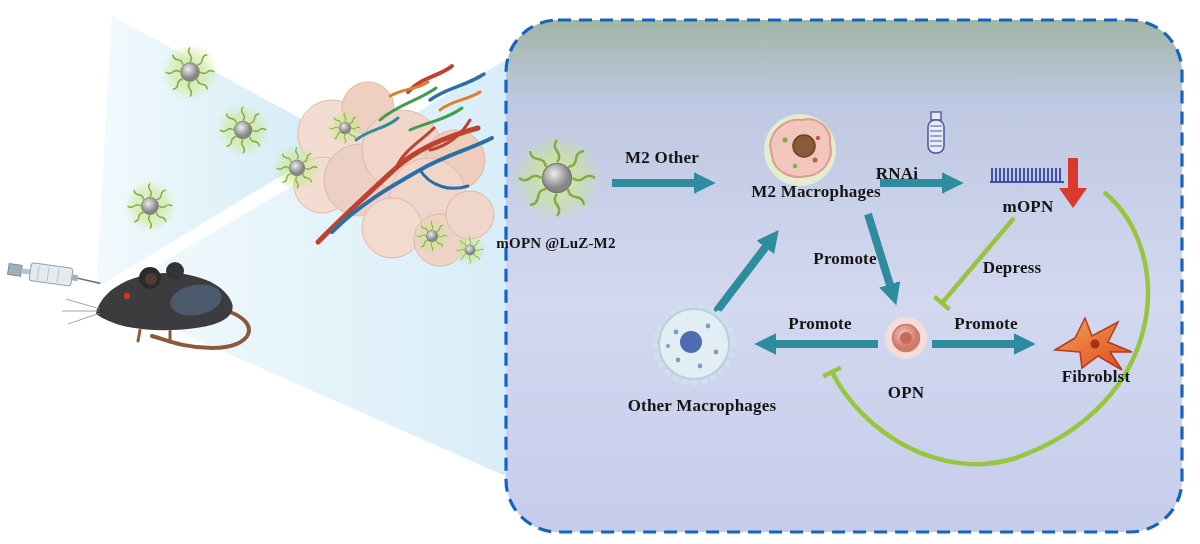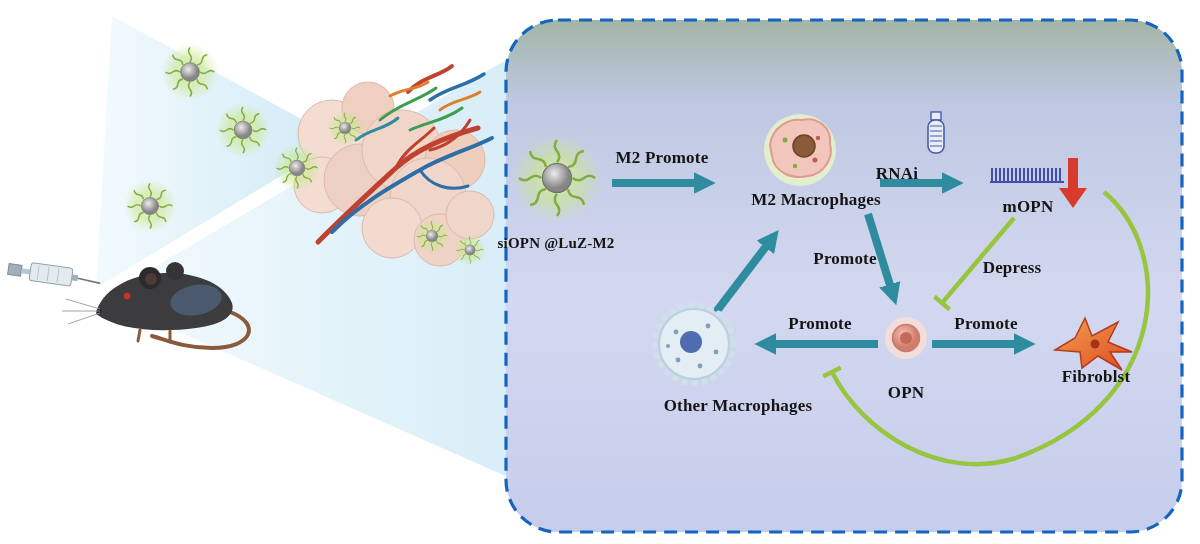--- a/index.html
+++ b/index.html
@@ -205,25 +205,25 @@
       <circle cx="-3" cy="-2" r="11" fill="#4f6cb0" stroke="#3c56930" stroke-width="1"></circle>
     </g>
 
     <g>
       <polygon points="1055,350 1075,338 1085,318 1092,336 1118,322 1108,342 1132,352 1110,352 1122,370 1098,356 1082,368 1080,352" fill="url(#fibGrad)" stroke="#b53a1d" stroke-width="1.5"></polygon>
       <circle cx="1095" cy="344" r="4.5" fill="#a83215"></circle>
     </g>
   </g>
 </svg>
 
-<div class="lbl small" style="left:556px;top:243px;">siOPN @LuZ-M2</div>
-<div class="lbl" style="left:662px;top:158px;">M2 Promote</div>
-<div class="lbl" style="left:816px;top:200px;text-align:right;">M2 Macrophages</div>
+<div class="lbl small" style="left:556px;top:243px;">mOPN @LuZ-M2</div>
+<div class="lbl" style="left:662px;top:158px;">M2 Other</div>
+<div class="lbl" style="left:816px;top:192px;text-align:right;">M2 Macrophages</div>
 <div class="lbl" style="left:897px;top:174px;">RNAi</div>
 <div class="lbl" style="left:1028px;top:199px;margin-top:8px;">mOPN</div>
 <div class="lbl" style="left:845px;top:259px;">Promote</div>
 <div class="lbl" style="left:1012px;top:268px;">Depress</div>
 <div class="lbl" style="left:820px;top:324px;">Promote</div>
 <div class="lbl" style="left:986px;top:324px;">Promote</div>
 <div class="lbl" style="left:906px;top:393px;">OPN</div>
-<div class="lbl" style="left:702px;top:406px;margin-left:36px;">Other Macrophages</div>
+<div class="lbl" style="left:702px;top:406px;">Other Macrophages</div>
 <div class="lbl" style="left:1096px;top:377px;text-align:right;">Fibroblst</div>
 </div>
 
 </body></html>

